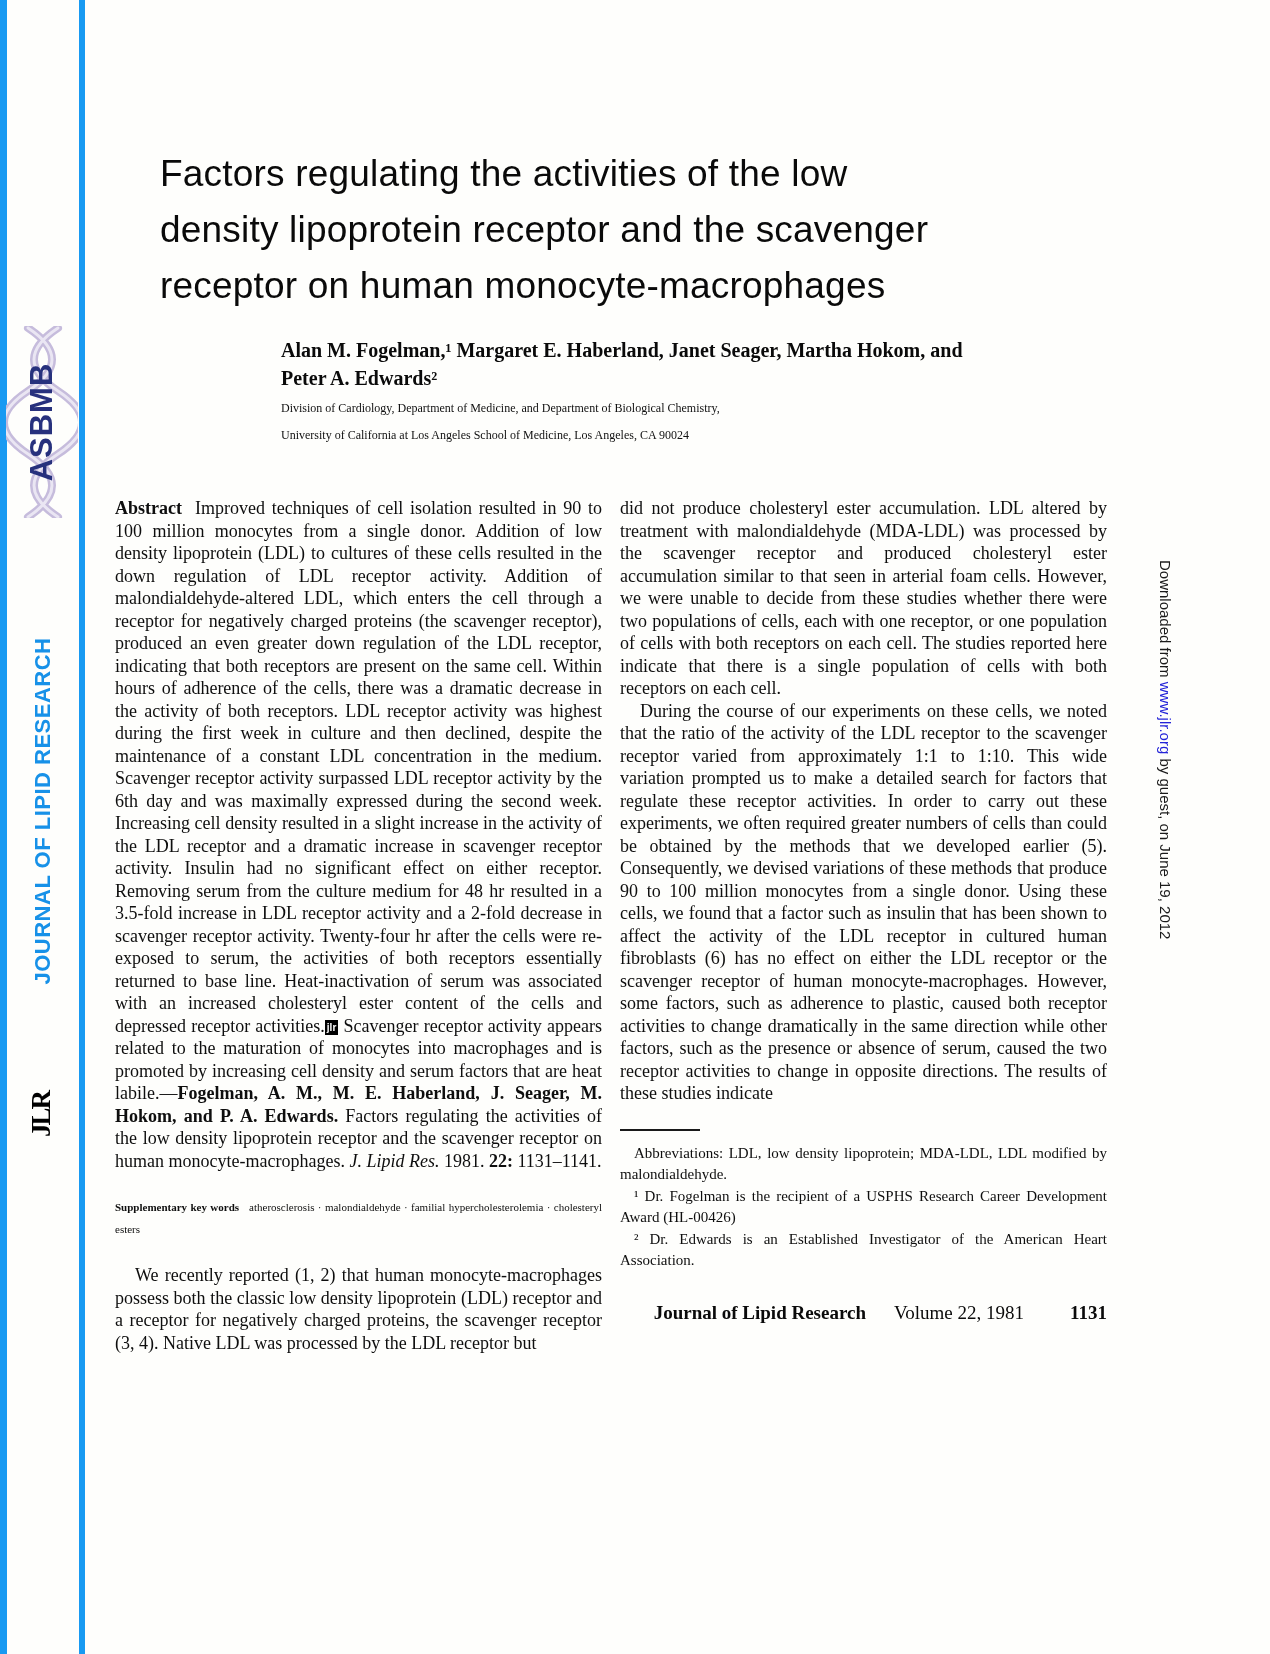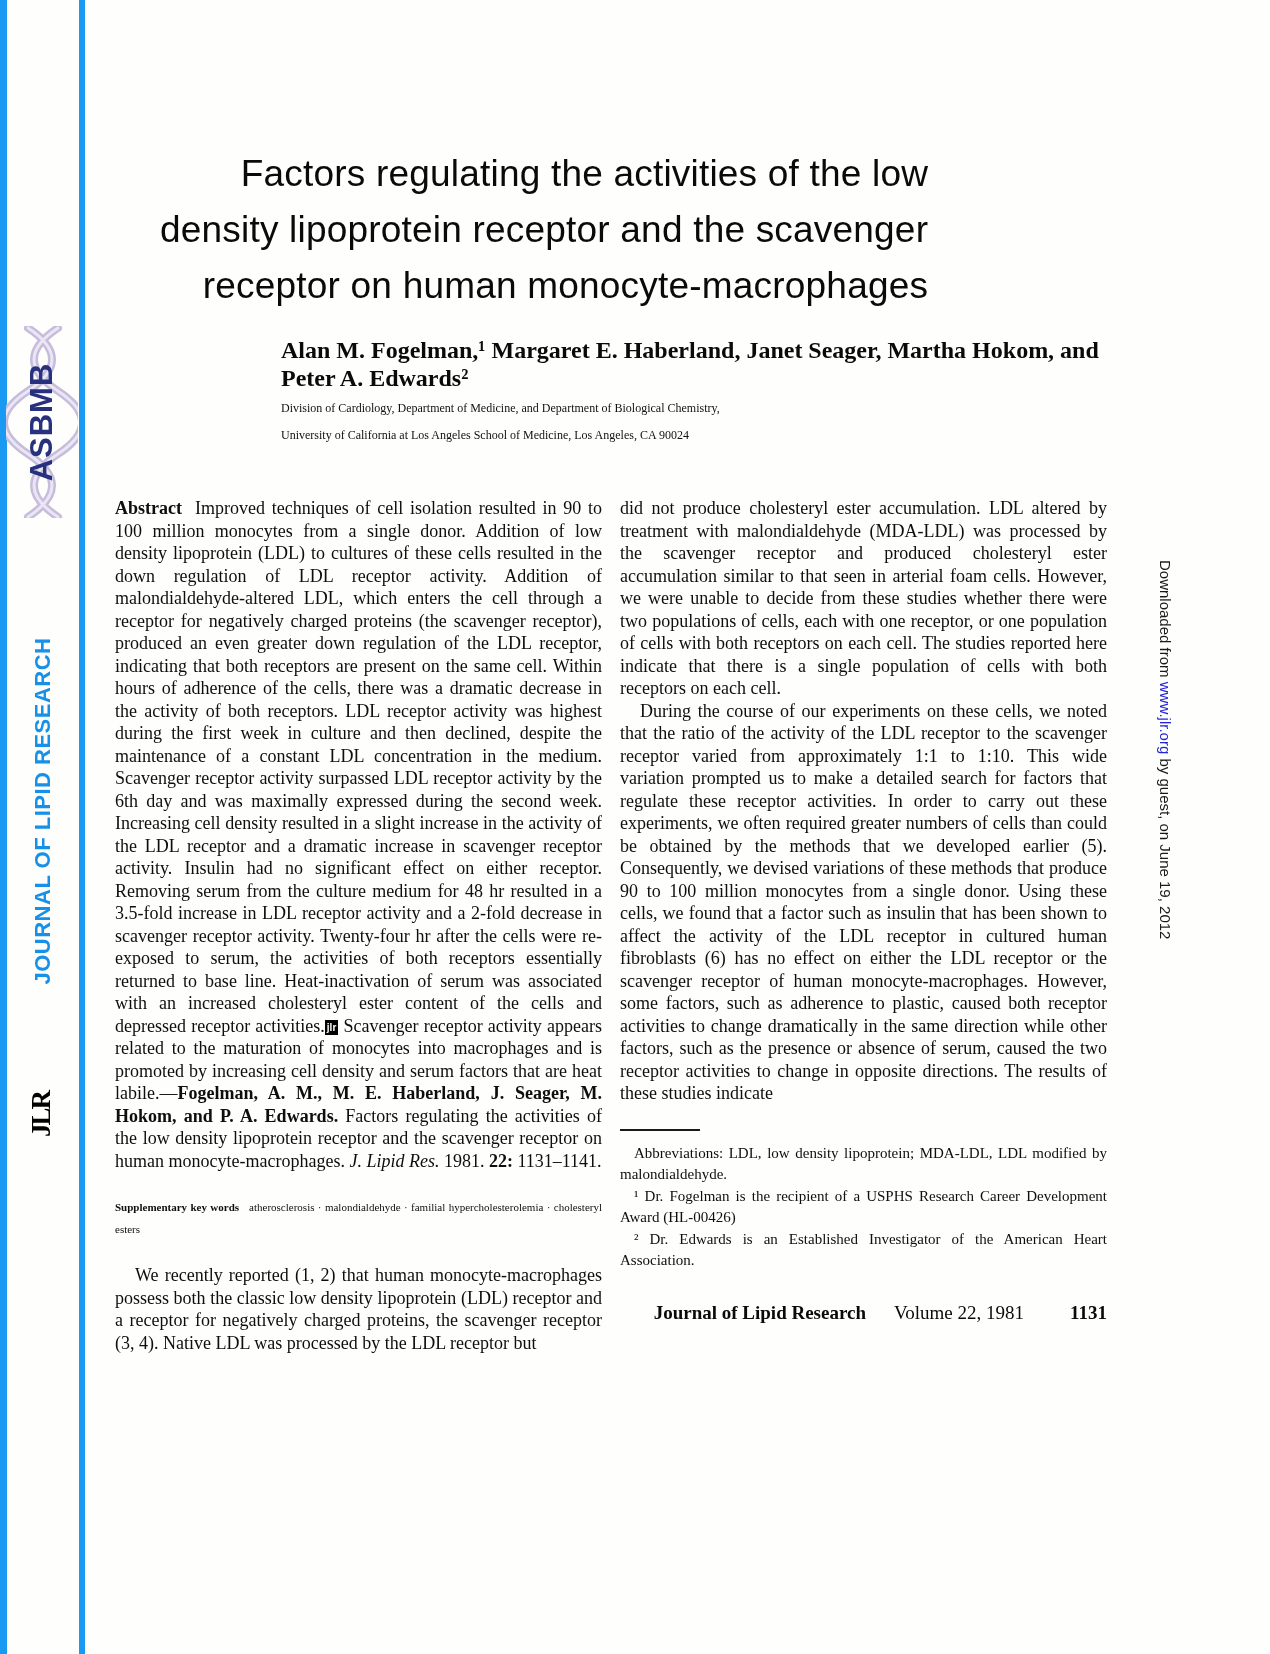--- a/index.html
+++ b/index.html
@@ -39,25 +39,25 @@
 
   
   .watermark { position:absolute; left:1146px; top:560px; width:28px; height:500px;
                writing-mode:vertical-rl; white-space:nowrap;
                font-family:"Liberation Sans", sans-serif; font-size:15px; color:#1a1a1a; }
   .wm-link { color:#2424d8; text-decoration:none; cursor:pointer; }
 
   
   .title { position:absolute; left:160px; top:146px; margin:0;
            font-family:"Liberation Sans", sans-serif; font-weight:400;
-           font-size:37px; line-height:56px; color:#0a0a0a; letter-spacing:.2px;text-align:right; }
+           font-size:37px; line-height:56px; color:#0a0a0a; letter-spacing:.2px; }
   .tline { display:block; }
 
   .authors { position:absolute; left:281px; top:336px;
-             font-weight:700; font-size:24px; line-height:28px; color:#0a0a0a; }
+             font-weight:700; font-size:20px; line-height:28px; color:#0a0a0a; }
   .affiliation { position:absolute; left:281px; top:395px;
                  font-size:12px; line-height:27px; color:#101010; }
 
   
   .col { position:absolute; top:497px; width:487px;
          font-size:18px; line-height:22.5px; text-align:justify; color:#0e0e0e; }
   .col-left  { left:115px; }
   .col-right { left:620px;font-family:Liberation Serif, serif; }
 
   .abstract { margin:0 0 24px 0; }

